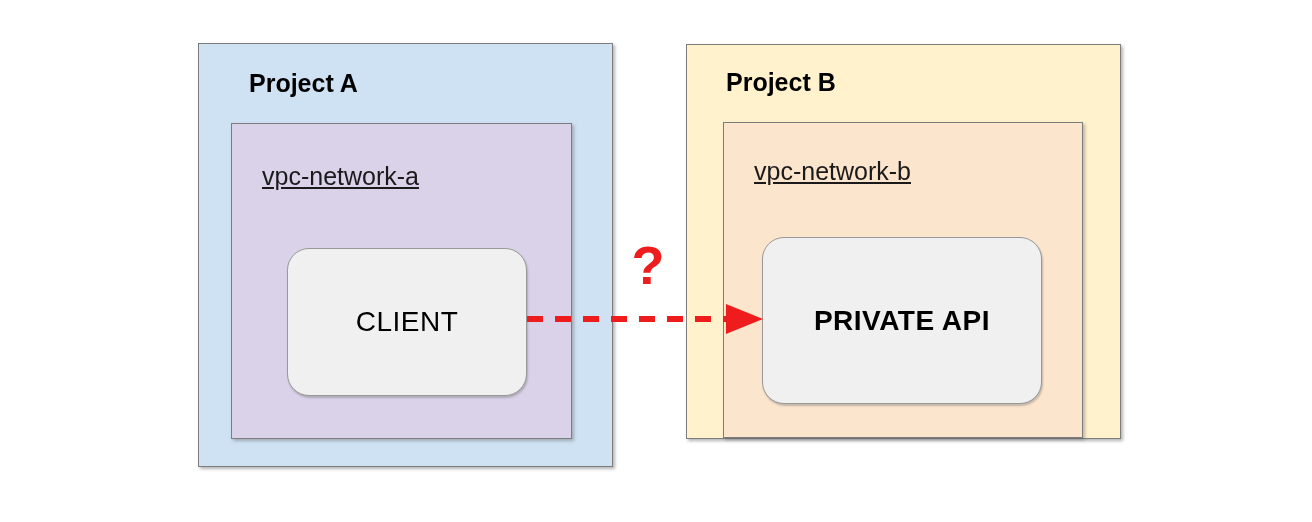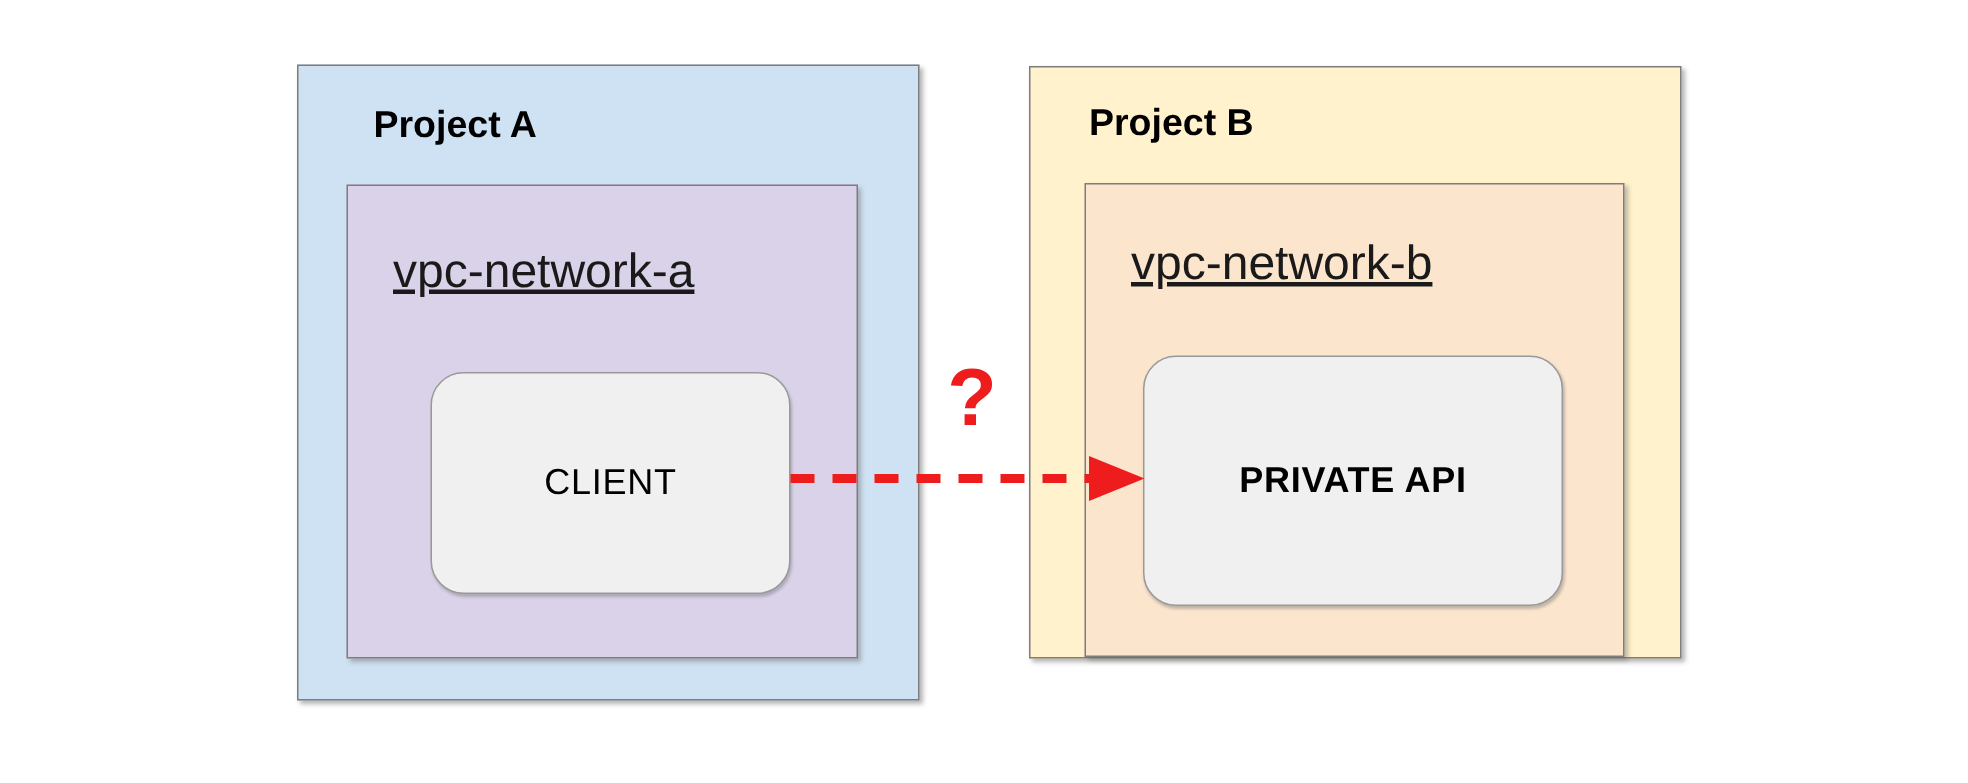--- a/index.html
+++ b/index.html
@@ -35,40 +35,40 @@
   .network {
     position: absolute;
     border: 1px solid #7d7d7d;
     box-shadow: 2px 2px 3px rgba(90, 90, 90, 0.4);
     box-sizing: border-box;
   }
   .network-a { left: 32px; top: 79px; width: 341px; height: 316px; }
   .network-b { left: 36px; top: 77px; width: 360px; height: 316px; padding-left: 20px; }
   .network-label {
     position: absolute;
-    font-size: 32px;
+    font-size: 25px;
     color: #1a1a1a;
     text-decoration: underline;
     white-space: nowrap;
   }
   .network-a .network-label { left: 30px; top: 38px; }
   .network-b .network-label { left: 30px; top: 34px; }
   .node {
     position: absolute;
     border: 1.5px solid #999999;
     border-radius: 22px;
     box-shadow: 1px 2px 2px rgba(110, 110, 110, 0.4);
     box-sizing: border-box;
     display: flex;
     align-items: center;
     justify-content: center;
   }
   .client-node { left: 55px; top: 124px; width: 240px; height: 148px; }
   .private-node { left: 38px; top: 114px; width: 280px; height: 167px; }
-  .node-label { font-size: 24px; color: #000000; letter-spacing: 0.5px; }
+  .node-label { font-size: 28px; color: #000000; letter-spacing: 0.5px; }
   .private-node .node-label { font-weight: bold; }
   .arrow-svg {
     position: absolute;
     left: 0;
     top: 0;
     pointer-events: none;
   }
   .question-mark {
     position: absolute;
     left: 622px;

